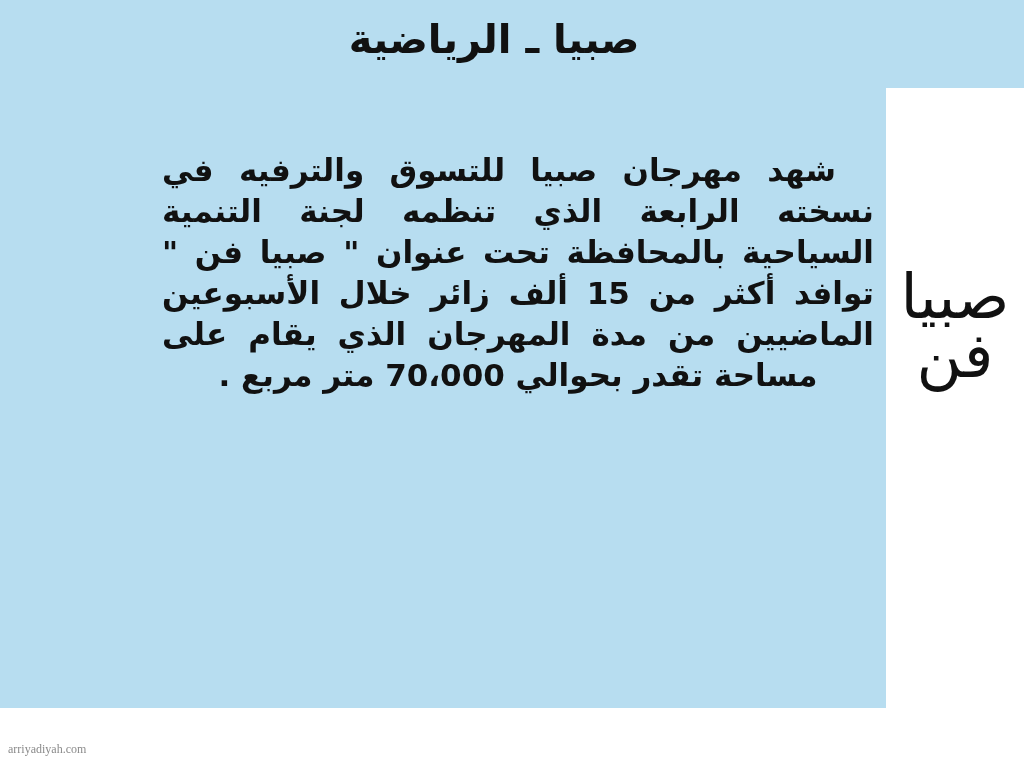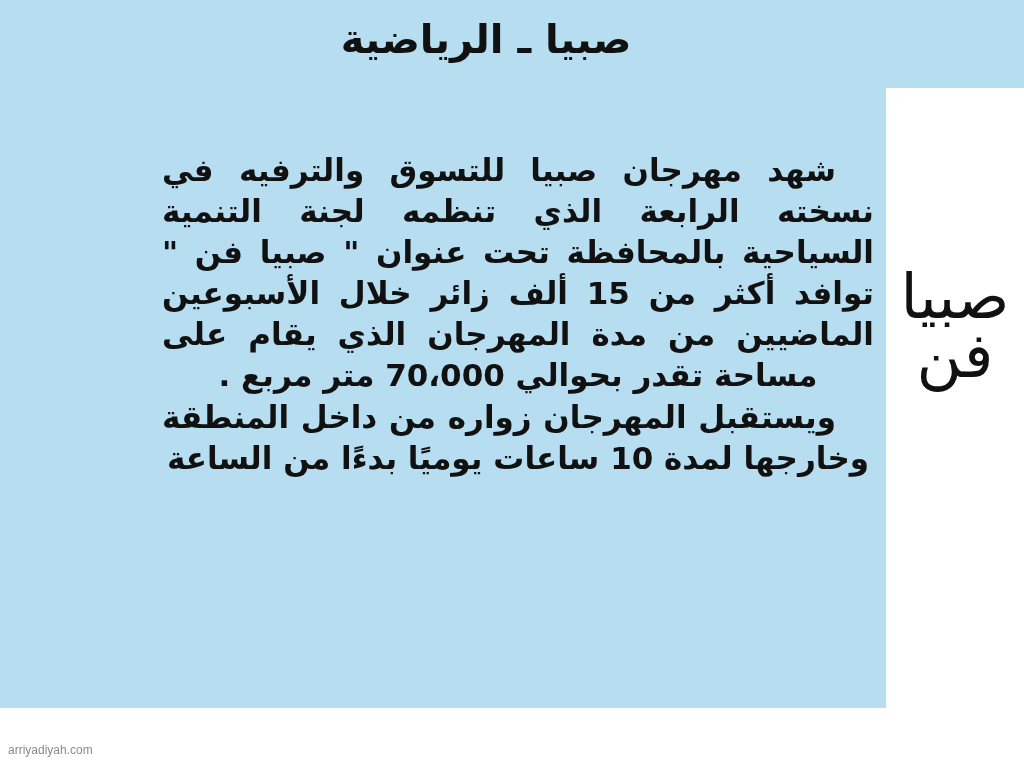--- a/index.html
+++ b/index.html
@@ -50,21 +50,21 @@
     line-height: 0.95;
     font-weight: normal;
     color: #111111;
     letter-spacing: -2px;
     word-break: break-all;
     direction: rtl;
   }
   .headline {
     position: absolute;
     top: 16px;
-    right: 188px;
+    right: 180px;
     width: 700px;
     text-align: center;
     font-size: 40px;
     font-weight: bold;
     color: #111111;
     direction: rtl;
   }
   .article {
     position: absolute;
     top: 150px;
@@ -84,37 +84,36 @@
   .article p.indent {
     text-indent: 38px;
     margin-left: 48px;
   }
   .credit {
     position: absolute;
     left: 8px;
     bottom: 6px;
     font-size: 12px;
     color: #8a8a8a;
-    font-family: Liberation Sans, sans-serif;
+    font-family: Liberation Serif, serif;
     direction: ltr;
   }
 </style>
 </head>
 <body>
 
 <div class="page">
 
   <div class="headline">صبيا ـ الرياضية</div>
 
   <div class="side-block">
     <div class="side-block-text">صبيا فن</div>
   </div>
 
   <div class="article">
     <p class="indent">شهد مهرجان صبيا للتسوق والترفيه في نسخته الرابعة الذي تنظمه لجنة التنمية السياحية بالمحافظة تحت عنوان " صبيا فن " توافد أكثر من 15 ألف زائر خلال الأسبوعين الماضيين من مدة المهرجان الذي يقام على مساحة تقدر بحوالي 70،000 متر مربع .</p>
-    <p class="indent">ويستقبل المهرجان زواره من داخل المنطقة وخارجها لمدة 10 ساعات يوميًا بدءًا من الساعة</p>
   </div>
 
   <div class="bottom-strip"></div>
 
   <div class="credit">arriyadiyah.com</div>
 
 </div>
 
 </body></html>

